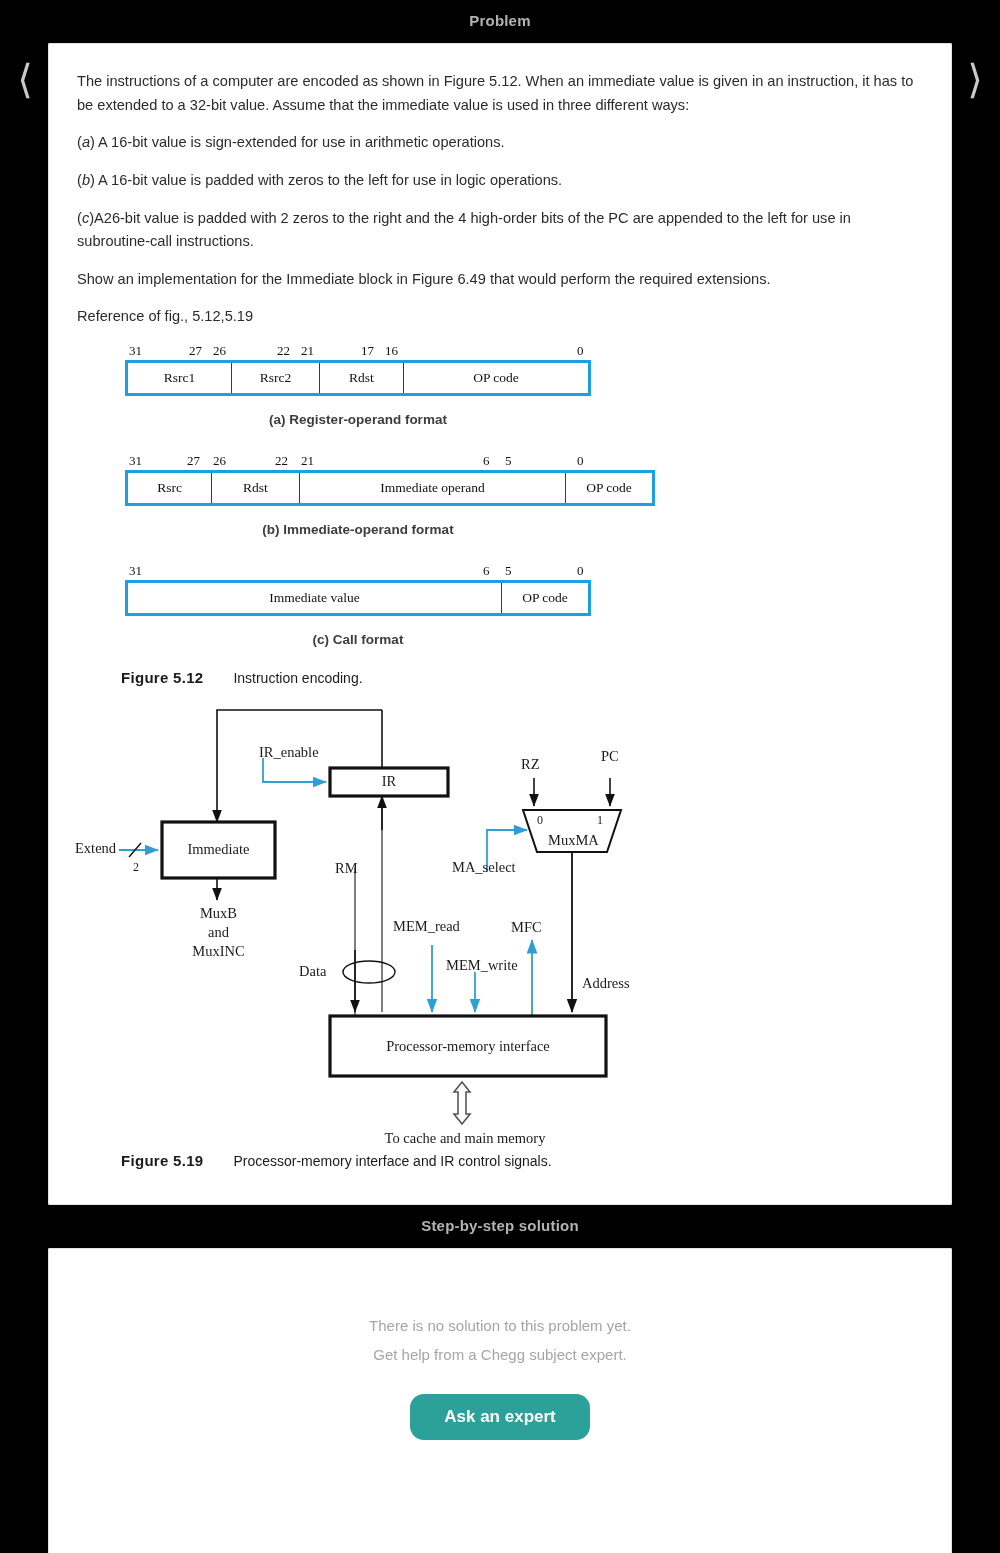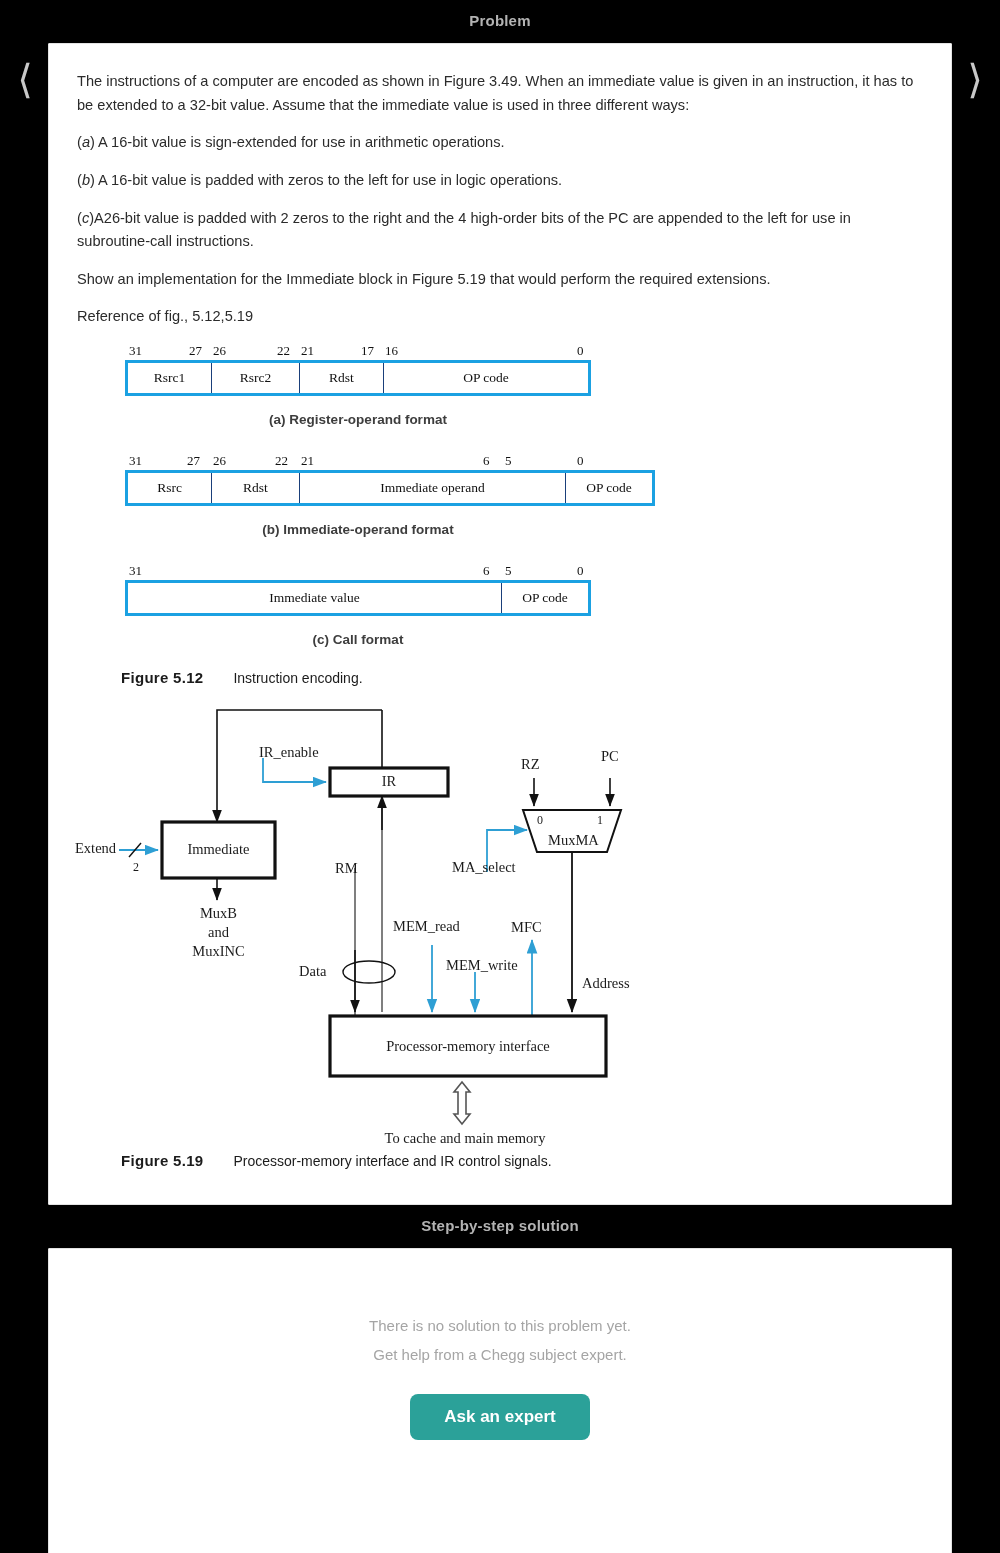--- a/index.html
+++ b/index.html
@@ -144,62 +144,62 @@
     color: #a5a5a5;
     font-size: 15px;
     line-height: 1.95;
   }
   #ask-expert-button {
     display: block;
     margin: 24px auto 0 auto;
     background: #2ba199;
     color: #ffffff;
     border: none;
-    border-radius: 8px;
+    border-radius: 14px;
     font-family: "Liberation Sans", sans-serif;
     font-size: 17px;
     font-weight: bold;
     padding: 13px 34px;
     cursor: pointer;
   }
 </style>
 </head>
 <body>
 
 <div class="page">
 
   <div class="section-title" id="problem-title">Problem</div>
 
   <div class="nav-chevron" id="nav-prev">⟨</div>
   <div class="nav-chevron" id="nav-next">⟩</div>
 
   <div class="card" id="problem-card">
 
-    <p class="ptext">The instructions of a computer are encoded as shown in Figure 3.49. When an immediate value is given in an instruction, it has to be extended to a 32-bit value. Assume that the immediate value is used in three different ways:</p>
+    <p class="ptext">The instructions of a computer are encoded as shown in Figure 5.12. When an immediate value is given in an instruction, it has to be extended to a 32-bit value. Assume that the immediate value is used in three different ways:</p>
     <p class="ptext">(<i>a</i>) A 16-bit value is sign-extended for use in arithmetic operations.</p>
     <p class="ptext">(<i>b</i>) A 16-bit value is padded with zeros to the left for use in logic operations.</p>
     <p class="ptext">(<i>c</i>)A26-bit value is padded with 2 zeros to the right and the 4 high-order bits of the PC are appended to the left for use in subroutine-call instructions.</p>
-    <p class="ptext">Show an implementation for the Immediate block in Figure 5.19 that would perform the required extensions.</p>
+    <p class="ptext">Show an implementation for the Immediate block in Figure 6.49 that would perform the required extensions.</p>
     <p class="ptext">Reference of fig., 5.12,5.19</p>
 
     <div class="fmt-block">
 
       <div class="fmt-wrap">
         <div class="bitrow">
           <span style="left:4px">31</span>
           <span style="left:64px">27</span>
           <span style="left:88px">26</span>
           <span style="left:152px">22</span>
           <span style="left:176px">21</span>
           <span style="left:236px">17</span>
           <span style="left:260px">16</span>
           <span style="left:452px">0</span>
         </div>
         <div class="fields" style="width:466px">
-          <div class="field" style="width:84px">Rsrc1</div>
+          <div class="field" style="width:104px">Rsrc1</div>
           <div class="field" style="width:88px">Rsrc2</div>
           <div class="field" style="width:84px">Rdst</div>
           <div class="field" style="flex:1">OP code</div>
         </div>
         <div class="fmt-caption">(a) Register-operand format</div>
       </div>
 
       <div class="fmt-wrap" style="margin-top:26px">
         <div class="bitrow">
           <span style="left:4px">31</span>

